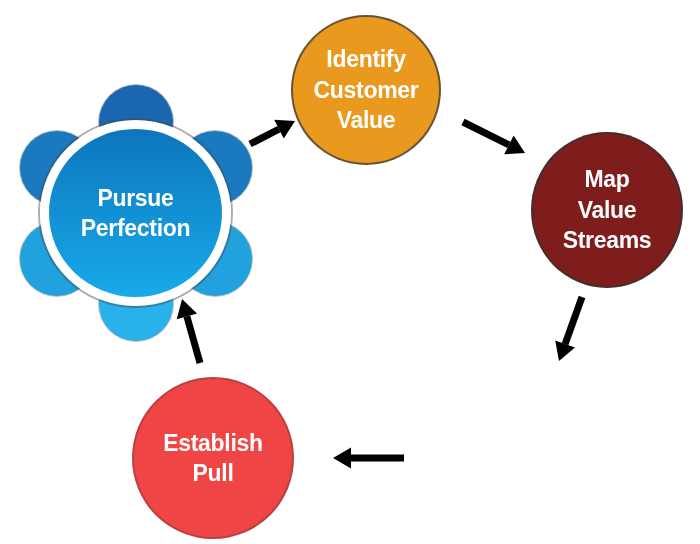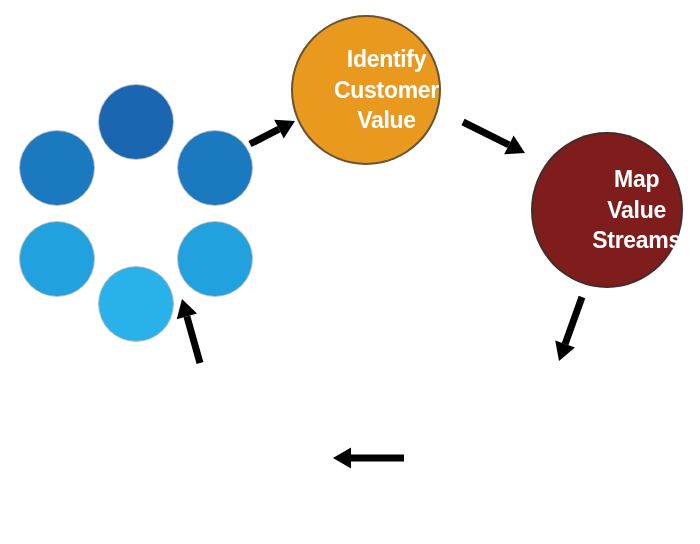--- a/index.html
+++ b/index.html
@@ -1,21 +1,21 @@
 <!DOCTYPE html>
 <html><head>
 <meta charset="utf-8">
 <style>
   html,body{margin:0;padding:0;background:#ffffff;}
   .canvas{
     position:relative;width:700px;height:544px;background:#ffffff;overflow:hidden;
     font-family:"Liberation Sans", sans-serif;
   }
   .node{
-    position:absolute;border-radius:50%;display:flex;align-items:center;justify-content:flex-end;
+    position:absolute;border-radius:50%;display:flex;align-items:center;justify-content:center;
     box-sizing:border-box;text-align:center;z-index:2;
   }
   .node .label{
     white-space:pre-line;color:#ffffff;font-weight:700;font-size:23px;line-height:1.32;
     letter-spacing:-0.3px;
   }
   .node-identify{left:291px;top:15px;width:150px;height:150px;border:2px solid rgba(60,60,60,0.75);}
   .node-map{left:531px;top:132px;width:152px;height:156px;border:2px solid rgba(50,50,50,0.75);}
   .node-create{left:452px;top:376px;width:156px;height:162px;border:2px solid rgba(176,138,85,0.85);}
   .node-establish{left:132px;top:377px;width:162px;height:162px;border:2px solid rgba(90,55,55,0.35);}
@@ -49,35 +49,43 @@
 
 <div class="canvas">
 
   <div class="flower">
     <div class="petal petal-top" style="background: rgb(26, 102, 176);"></div>
     <div class="petal petal-upper-right" style="background: rgb(27, 121, 191);"></div>
     <div class="petal petal-lower-right" style="background: rgb(33, 162, 222);"></div>
     <div class="petal petal-bottom" style="background: rgb(41, 177, 233);"></div>
     <div class="petal petal-lower-left" style="background: rgb(33, 162, 222);"></div>
     <div class="petal petal-upper-left" style="background: rgb(27, 121, 191);"></div>
+    <div class="flower-main" style="background: linear-gradient(rgb(13, 118, 189) 0%, rgb(23, 170, 233) 100%);">
+      <span class="label">Pursue
+Perfection</span>
+    </div>
   </div>
 
   <div class="node node-identify" style="background: rgb(233, 153, 29);">
     <span class="label">Identify
 Customer
 Value</span>
   </div>
 
   <div class="node node-map" style="background: #7f1d1d;">
     <span class="label">Map
 Value
 Streams</span>
   </div>
 
 
+  <div class="node node-establish" style="background: rgb(239, 69, 69);">
+    <span class="label">Establish
+Pull</span>
+  </div>
 
   <svg class="arrows" viewBox="0 0 700 544" xmlns="http://www.w3.org/2000/svg">
       <line x1="250" y1="144" x2="278.97217572047055" y2="129.19199907620396" stroke="#000000" stroke-width="7"></line>
       <polygon points="295,121 283.7508418482562,138.5415632392628 274.1935095926849,119.84243491314511" fill="#000000"></polygon>
       <line x1="463" y1="122" x2="508.9003105620015" y2="144.95015528100075" stroke="#000000" stroke-width="7"></line>
       <polygon points="525,153 504.20456780925196,154.34164078649985 513.5960533147511,135.55866977550164" fill="#000000"></polygon>
       <line x1="582" y1="297" x2="565.0875770709367" y2="344.0606551069587" stroke="#000000" stroke-width="7"></line>
       <polygon points="559,361 555.206292549996,340.5095684822456 574.9688615918775,347.61174173167177" fill="#000000"></polygon>
       <line x1="404" y1="458" x2="351" y2="458" stroke="#000000" stroke-width="7"></line>
       <polygon points="333,458 351,447.5 351,468.5" fill="#000000"></polygon>

